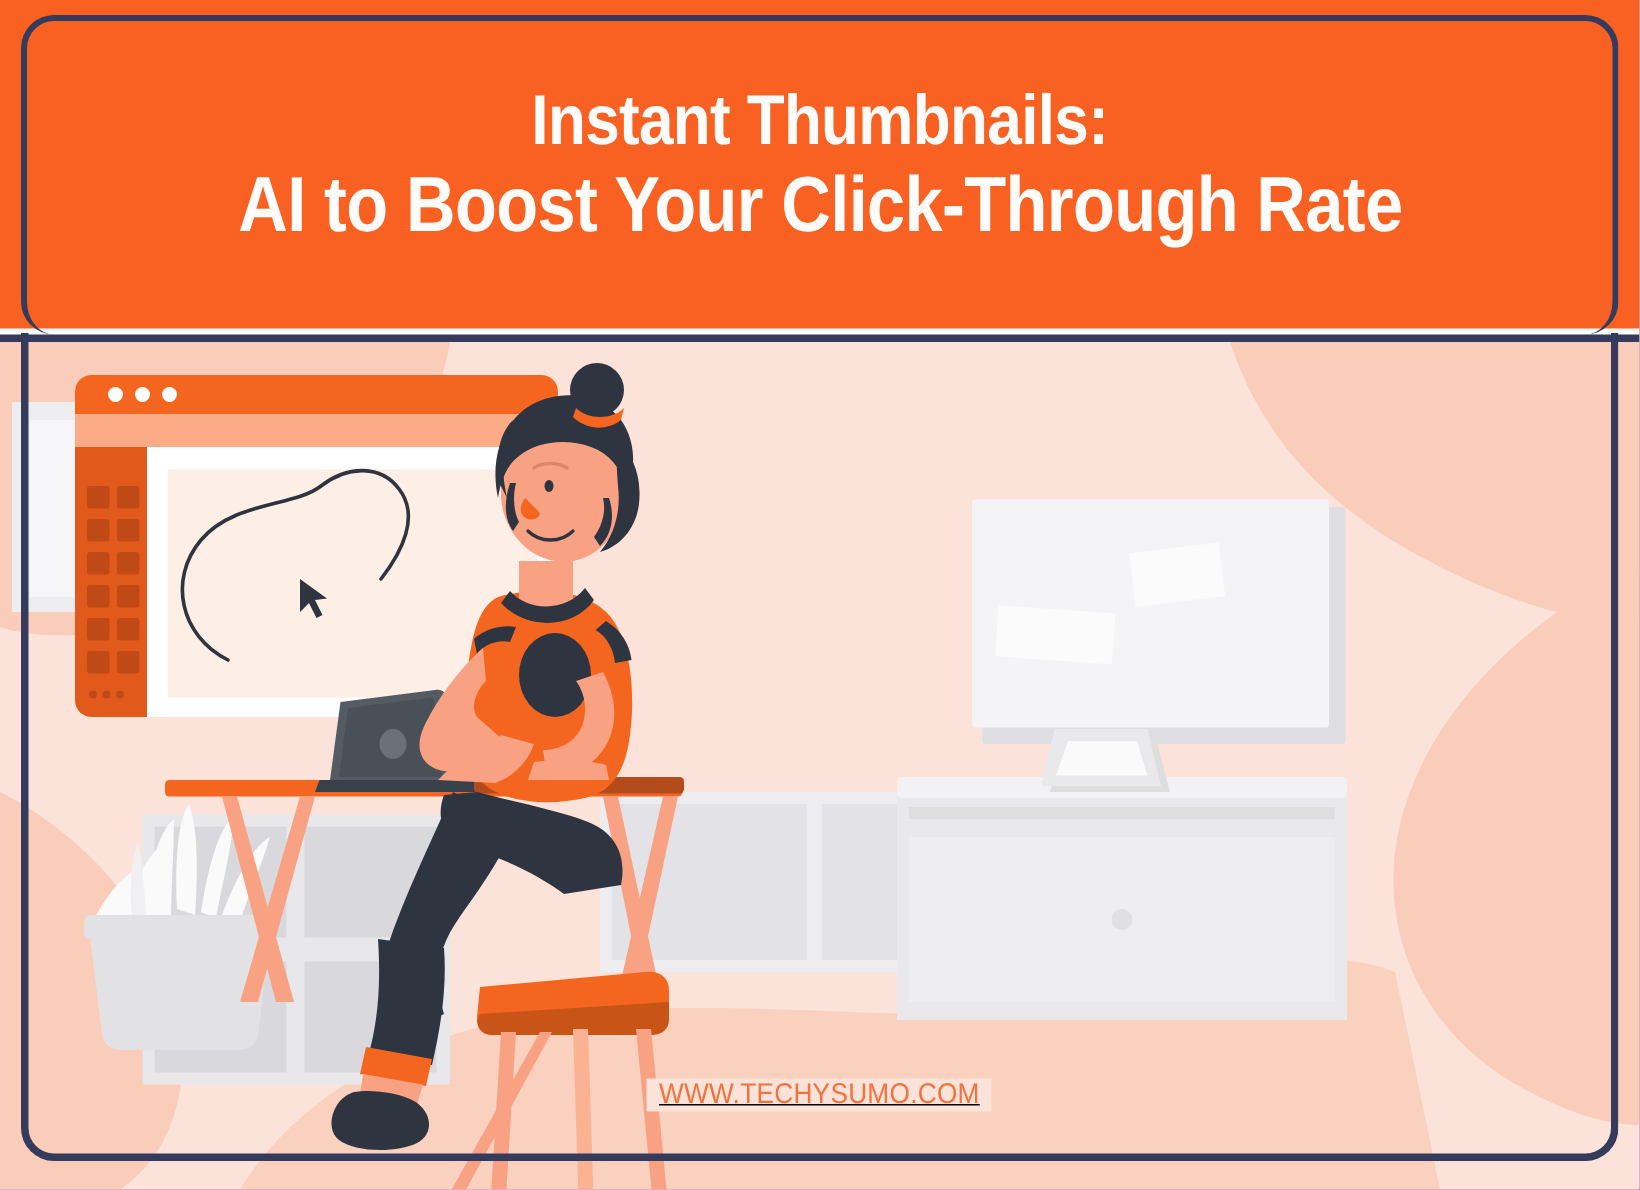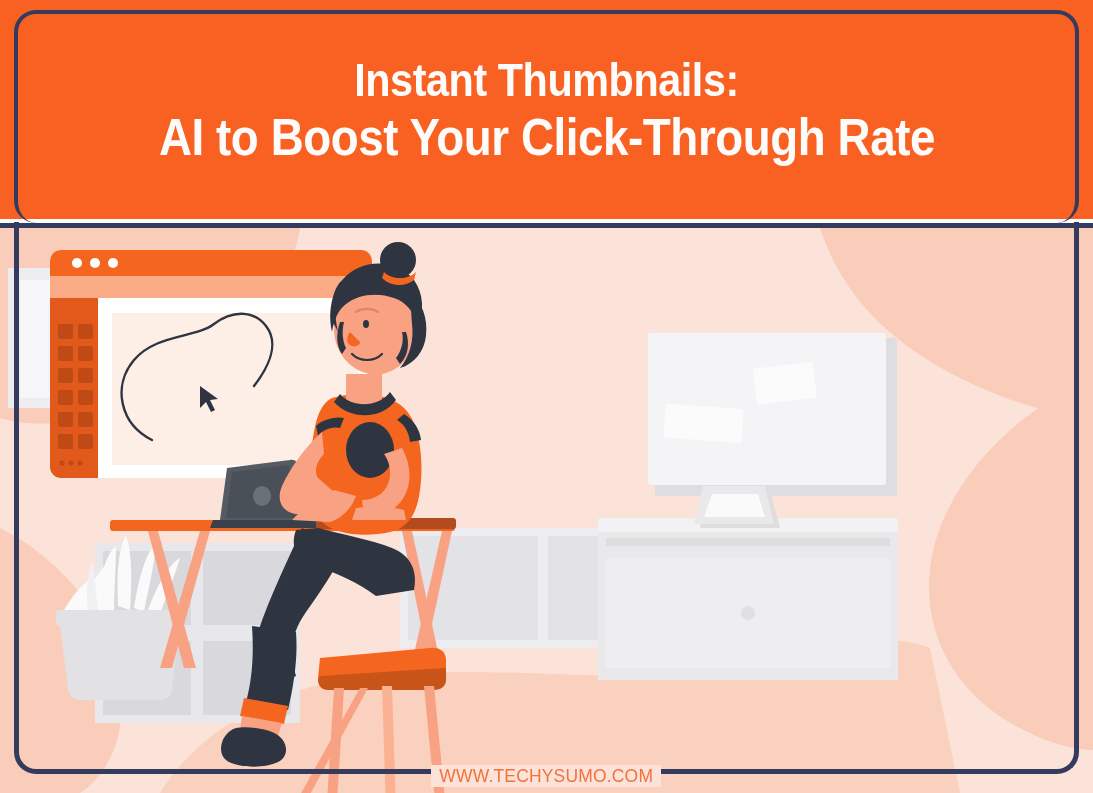--- a/index.html
+++ b/index.html
@@ -99,26 +99,27 @@
     border:5px solid #343b5c;
     border-top:none;
     border-radius:0 0 22px 22px;
     z-index:8;
     pointer-events:none;
   }
 
   
   .footer{
     position:absolute;
-    left:0; top:758px;
+    left:0; top:712px;
     width:1093px; height:35px;
     display:flex;
     align-items:center;
     justify-content:center;
     z-index:9;
+    text-decoration:underline;
   }
   .footer-url{
     position:relative;
     color:#f4713c;
     font-size:19px;
     letter-spacing:0.2px;
     font-weight:400;
     transform:scaleX(0.92);
     background:#fbe3d9;
     padding:0 9px;

